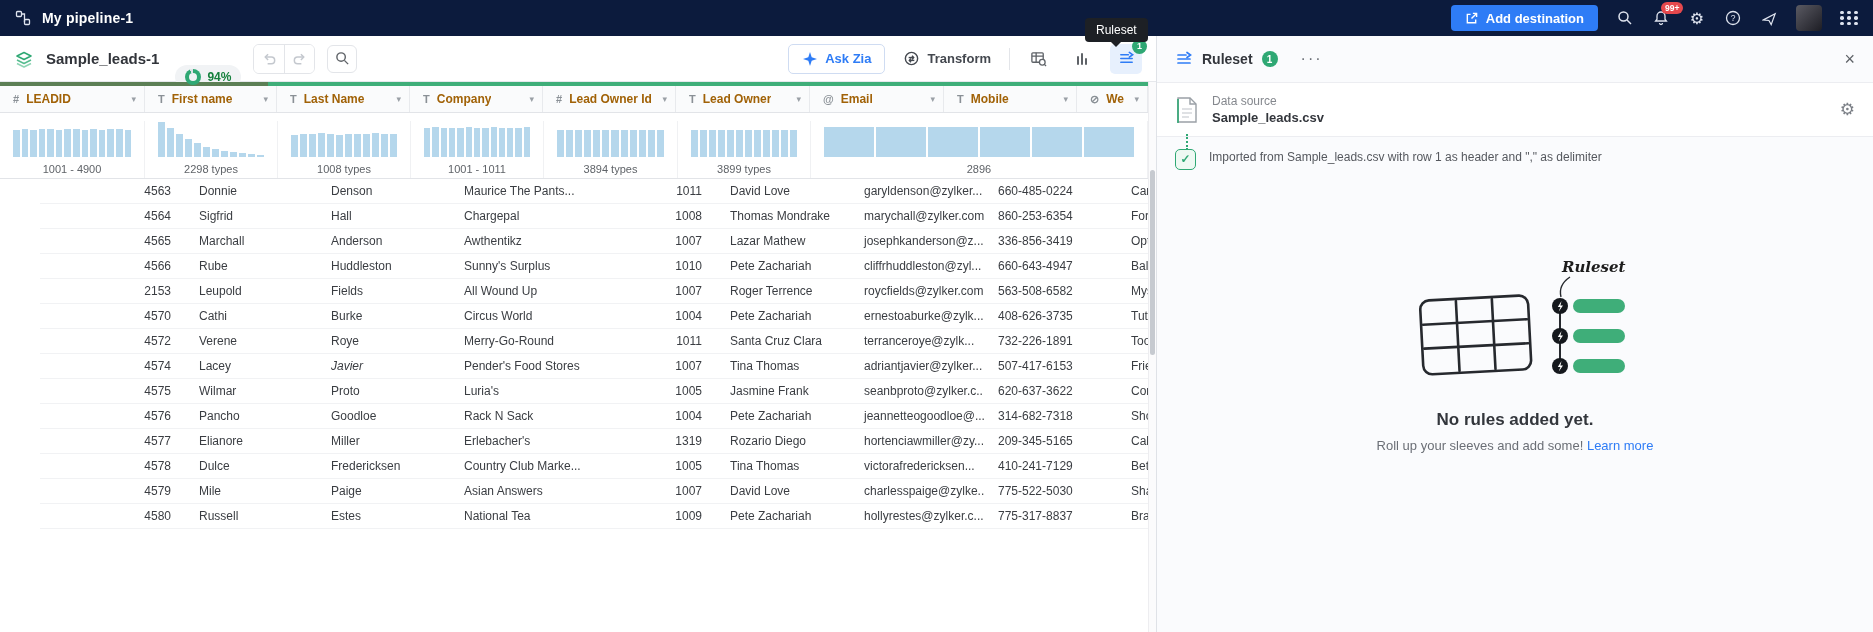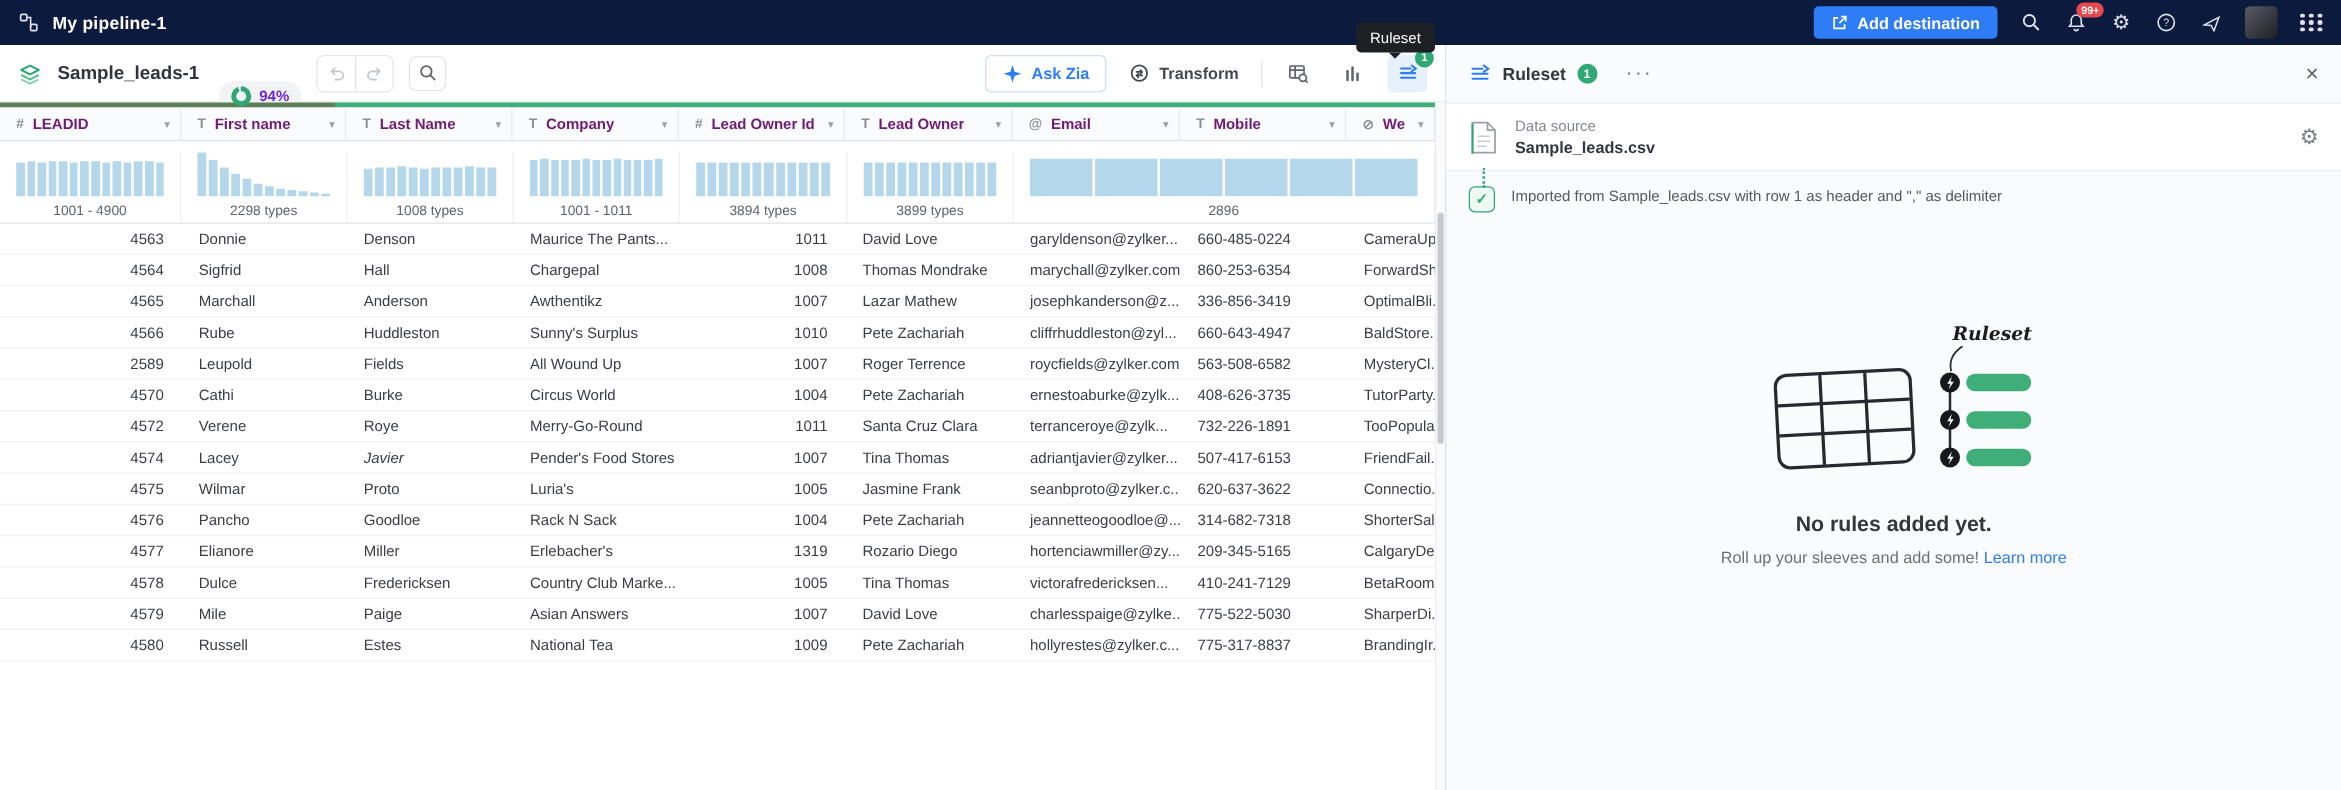--- a/index.html
+++ b/index.html
@@ -27,21 +27,21 @@
   .main { display:flex; height:596px; }
   .content { width:1156px; position:relative; display:flex; flex-direction:column; background:#fff; }
   .panel { flex:1; background:#fafbfd; border-left:1px solid #dfe2e7; display:flex;
     flex-direction:column; position:relative; }
 
   
   .toolbar { height:46px; border-bottom:1px solid #e6e8ec; display:flex; align-items:center;
     padding:0 14px; gap:12px; background:#fff; }
   .ds-name { font-size:15px; font-weight:700; color:#31343a; margin-right:4px; }
   .qpill { display:flex; align-items:center; gap:6px; background:#f1f3f5; border-radius:14px;
-    padding:4px 10px; font-size:12px; color:#6d28d9; font-weight:600; cursor:pointer;margin-top:36px; }
+    padding:4px 10px; font-size:12px; color:#15803d; font-weight:600; cursor:pointer;margin-top:36px; }
   .donut { width:16px; height:16px; border-radius:50%;
     background:conic-gradient(#2fa874 0 338deg,#dde1e6 338deg 360deg); position:relative; }
   .donut::after { content:""; position:absolute; inset:4px; background:#f1f3f5; border-radius:50%; }
   .btn-group { display:flex; border:1px solid #e3e5e9; border-radius:6px; overflow:hidden; }
   .sq-btn { width:30px; height:28px; display:flex; align-items:center; justify-content:center;
     background:#fff; border:none; cursor:pointer; }
   .btn-group .sq-btn + .sq-btn { border-left:1px solid #e3e5e9; }
   .solo-btn { border:1px solid #e3e5e9; border-radius:6px; }
   .tb-spacer { flex:1; }
   .askzia { display:flex; align-items:center; gap:7px; border:1px solid #cfdcf2; background:#fff;
@@ -58,28 +58,28 @@
     display:flex; align-items:center; justify-content:center; padding:0 3px; }
 
   
   .quality-strip { height:4px; display:flex; width:1148px; }
   .quality-strip .seg-a { width:268px; background:#5c7f55; }
   .quality-strip .seg-b { flex:1; background:#3fae79; }
   .grid-header { display:flex; height:27px; background:#fafbfc; border-bottom:1px solid #e2e4e8; width:1148px; }
   .hcell { display:flex; align-items:center; gap:7px; padding:0 8px 0 13px;
     border-right:1px solid #e8eaed; overflow:hidden; cursor:pointer; }
   .tglyph { color:#8a9096; font-weight:700; font-size:11px; flex:none; }
-  .hlabel { font-size:12px; font-weight:700; color:#701a75; white-space:nowrap; overflow:hidden; }
+  .hlabel { font-size:12px; font-weight:700; color:#a16207; white-space:nowrap; overflow:hidden; }
   .chev { margin-left:auto; color:#9aa0a6; font-size:9px; flex:none; }
   .grid-hist { display:flex; height:66px; border-bottom:1px solid #e2e4e8; width:1148px; padding-top:8px; }
   .histcell { border-right:1px solid #f0f1f3; display:flex; flex-direction:column; cursor:pointer; overflow:hidden; }
   .bars { display:flex; align-items:flex-end; gap:2px; height:36px; padding:0 13px; }
   .bar { flex:1; min-width:2px; background:#b5d7ec; }
   .stat { text-align:center; font-size:11px; color:#5f6368; margin-top:6px; white-space:nowrap; overflow:hidden; }
-  .grid-body { flex:1; overflow:hidden; width:1148px; }
+  .grid-body { flex:1; overflow:hidden; width:1148px;padding-left:40px; }
   .row { display:flex; height:25px; align-items:center; border-bottom:1px solid #f1f2f4;
     font-size:12px; color:#3a3d42; }
   .cell { padding:0 14px; overflow:hidden; white-space:nowrap; height:100%; display:flex; align-items:center; }
   .cell.num { justify-content:flex-end; }
 
   
   .vscroll { position:absolute; right:0; top:46px; bottom:0; width:8px; background:#fbfbfc;
     border-left:1px solid #ededf0; }
   .vthumb { position:absolute; left:1px; top:88px; width:5px; height:185px; border-radius:3px;
     background:#c6cad0; cursor:pointer; }
@@ -520,21 +520,21 @@
           <div class="cell" style="width: 132px; flex: 0 0 auto;">Rube</div>
           <div class="cell" style="width: 133px; flex: 0 0 auto;">Huddleston</div>
           <div class="cell" style="width: 133px; flex: 0 0 auto;">Sunny's Surplus</div>
           <div class="cell num" style="width: 133px; flex: 0 0 auto;">1010</div>
           <div class="cell" style="width: 134px; flex: 0 0 auto;">Pete Zachariah</div>
           <div class="cell" style="width: 134px; flex: 0 0 auto;">cliffrhuddleston@zyl...</div>
           <div class="cell" style="width: 133px; flex: 0 0 auto;">660-643-4947</div>
           <div class="cell" style="flex: 1 1 0%; min-width: 0px;">BaldStore...</div>
         </div>
         <div class="row">
-          <div class="cell num" style="width: 145px; flex: 0 0 auto;">2589</div>
+          <div class="cell num" style="width: 145px; flex: 0 0 auto;">2153</div>
           <div class="cell" style="width: 132px; flex: 0 0 auto;">Leupold</div>
           <div class="cell" style="width: 133px; flex: 0 0 auto;">Fields</div>
           <div class="cell" style="width: 133px; flex: 0 0 auto;">All Wound Up</div>
           <div class="cell num" style="width: 133px; flex: 0 0 auto;">1007</div>
           <div class="cell" style="width: 134px; flex: 0 0 auto;">Roger Terrence</div>
           <div class="cell" style="width: 134px; flex: 0 0 auto;">roycfields@zylker.com</div>
           <div class="cell" style="width: 133px; flex: 0 0 auto;">563-508-6582</div>
           <div class="cell" style="flex: 1 1 0%; min-width: 0px;">MysteryCl...</div>
         </div>
         <div class="row">

